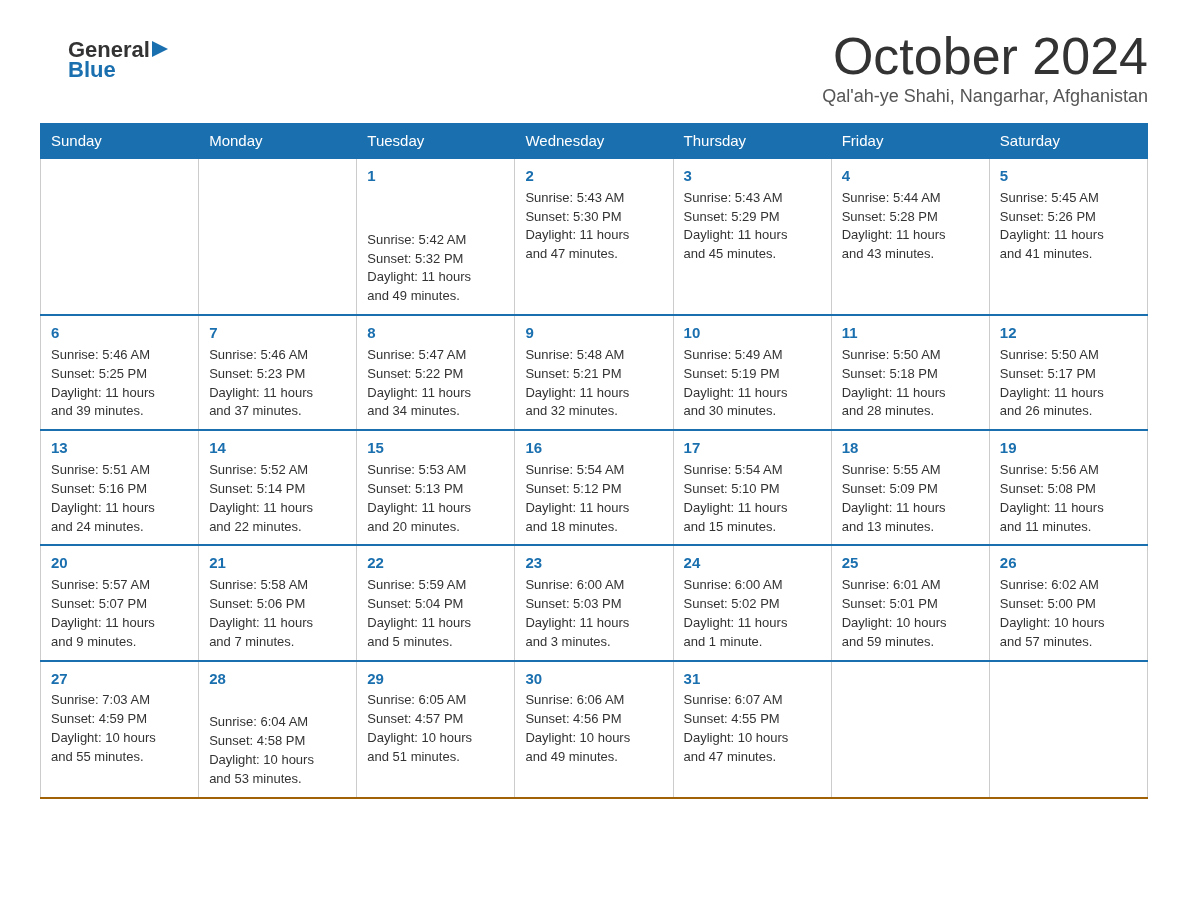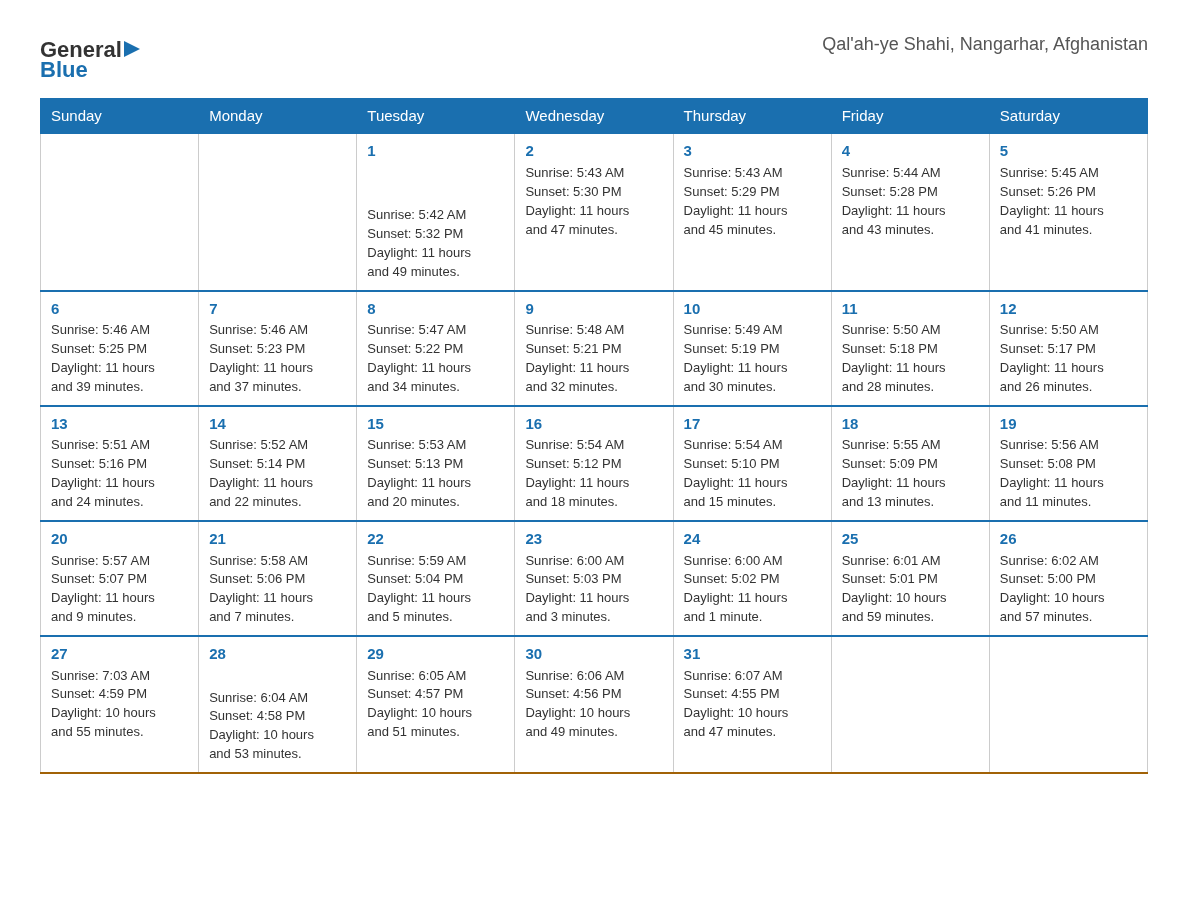--- a/index.html
+++ b/index.html
@@ -13,20 +13,21 @@
     }
     .header-row {
       display: flex;
       justify-content: space-between;
       align-items: flex-start;
       margin-bottom: 6px;
     }
     .logo {
       display: flex;
       margin-top: 8px;
+      margin-left: 28px;
     }
     .logo-text-general {
       font-size: 22px;
       font-weight: bold;
       color: #333;
     }
     .logo-text-blue {
       font-size: 22px;
       font-weight: bold;
       color: #1a6faf;
@@ -112,20 +113,21 @@
       <div style="display:flex;align-items:center;">
         <span class="logo-text-general">General</span>
         <svg width="18" height="24" viewBox="0 0 18 24" style="margin-left:2px;margin-top:-2px;">
           <polygon points="0,4 16,12 0,20" fill="#1a6faf"></polygon>
         </svg>
       </div>
       <span class="logo-text-blue" style="margin-top:-4px;">Blue</span>
     </div>
   </div>
   <div class="title-block">
+    <div class="month-title">October 2024</div>
     <div class="subtitle">Qal'ah-ye Shahi, Nangarhar, Afghanistan</div>
   </div>
 </div>
 
 <table class="calendar-table">
   <thead>
     <tr>
     <th>Sunday</th>
         <th>Monday</th>
         <th>Tuesday</th>

